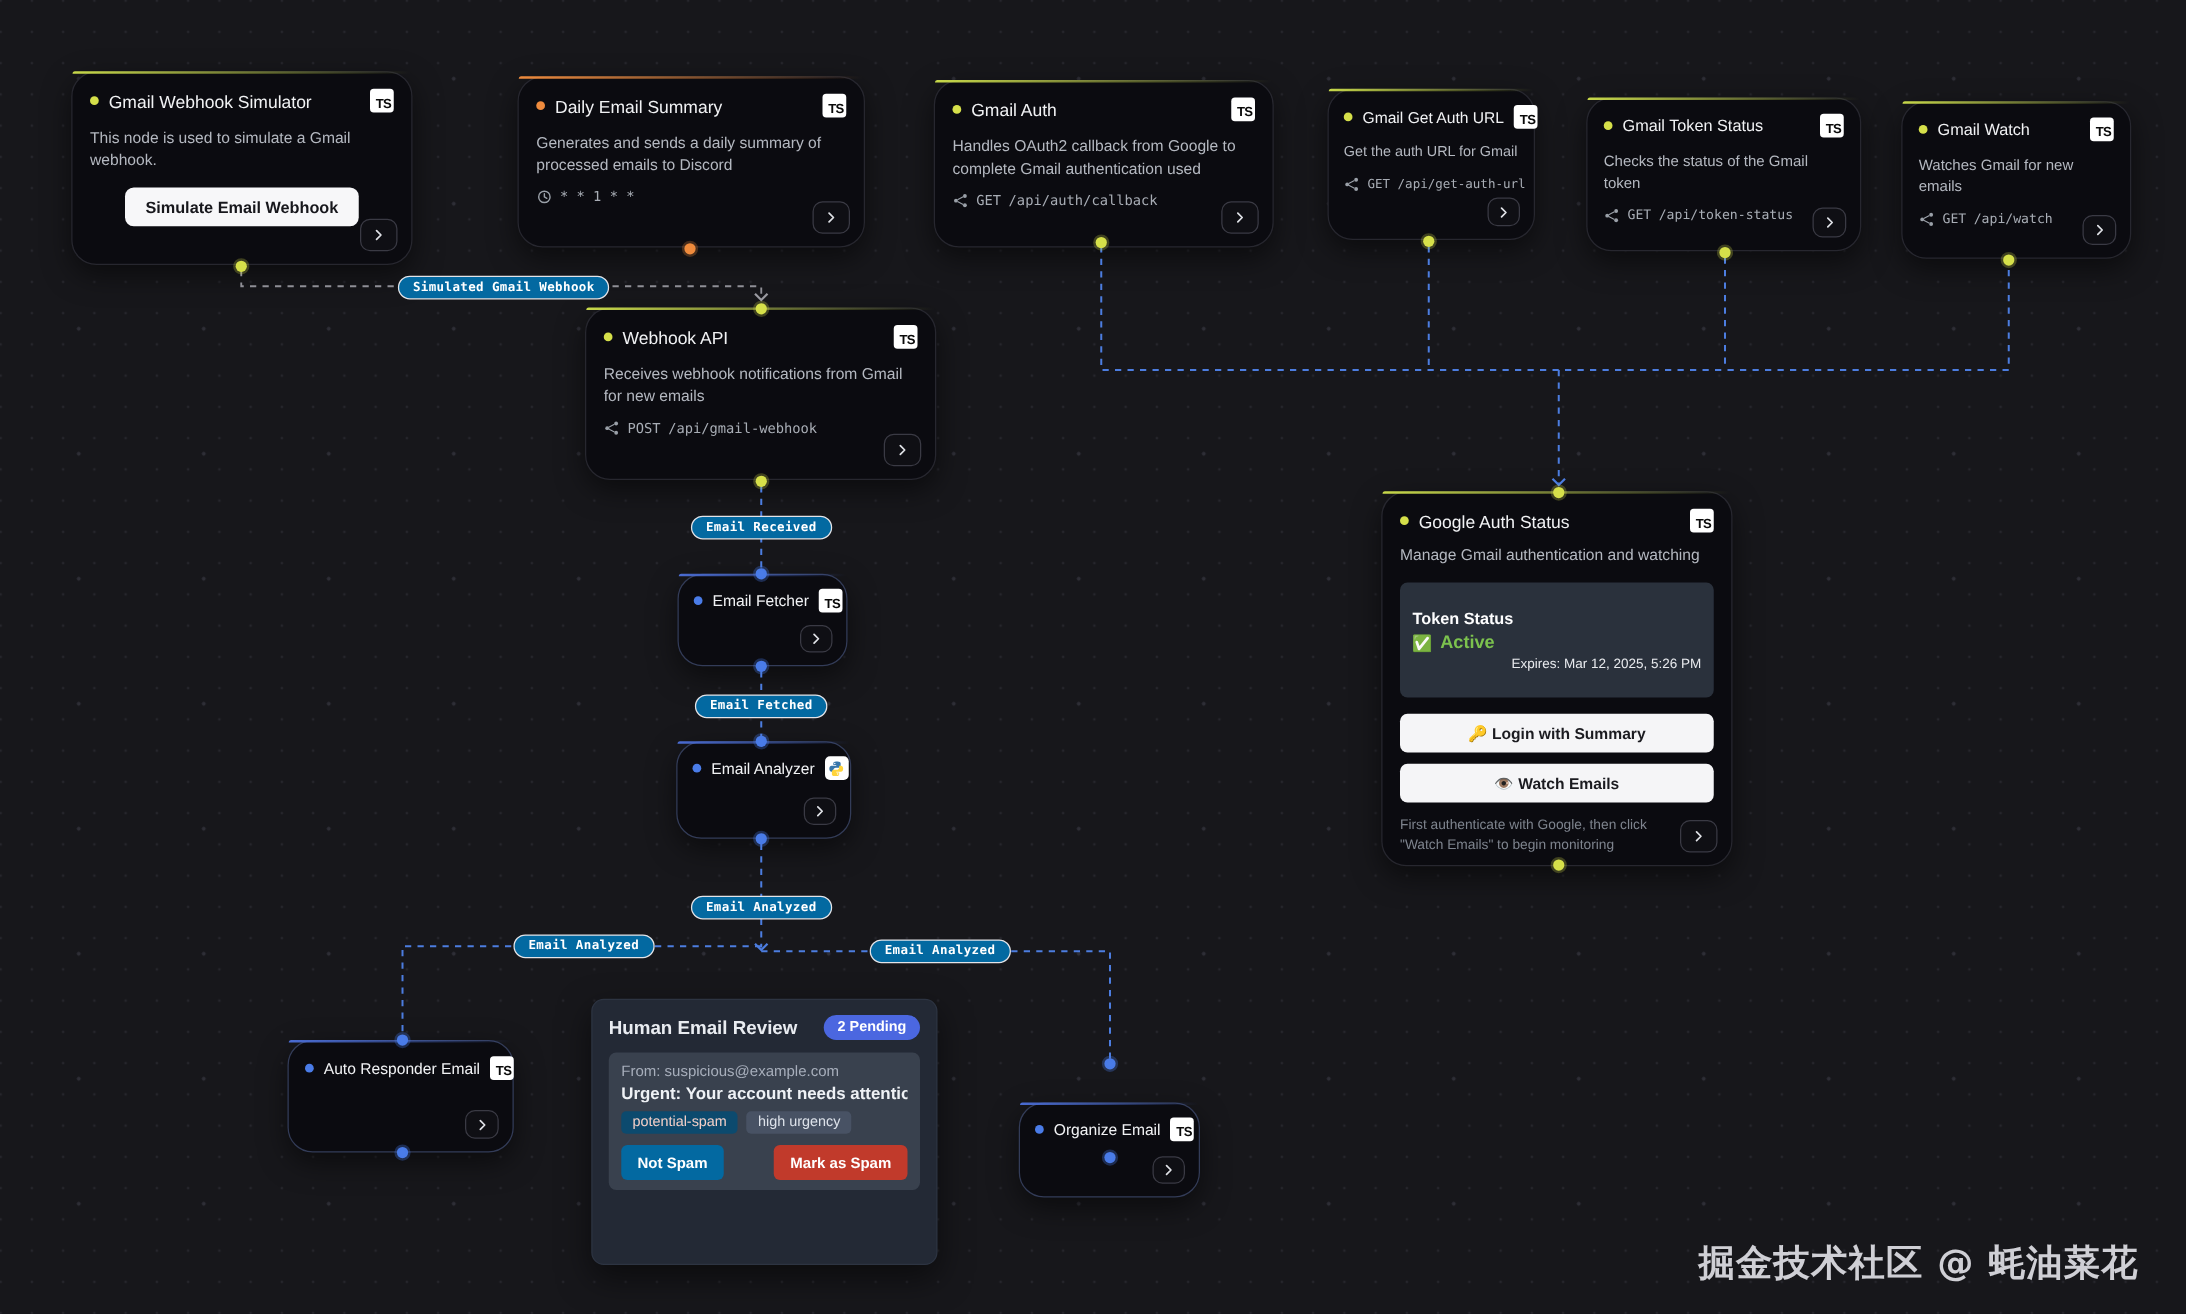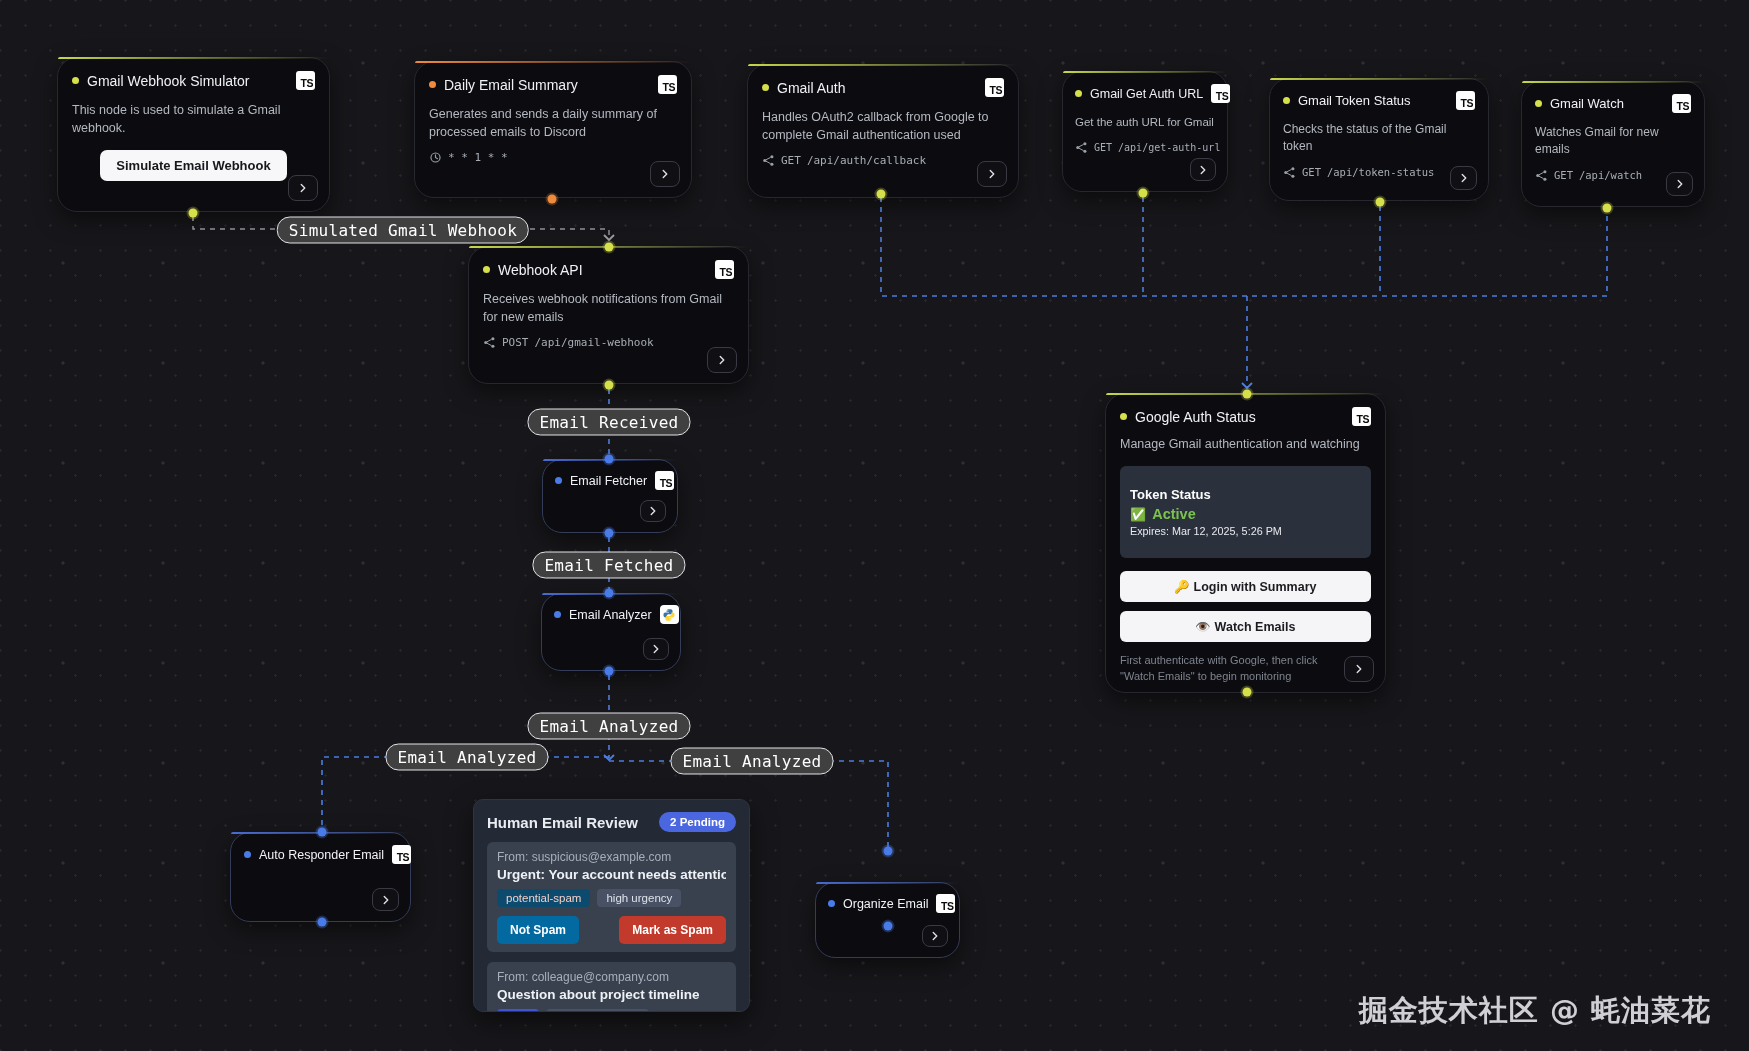--- a/index.html
+++ b/index.html
@@ -60,32 +60,32 @@
     cursor:pointer;padding:0;
   }
   .chev svg{width:14px;height:14px;}
   .sim-btn{
     display:block;margin:13px auto 0;background:#f7f7f9;color:#17171c;
     border:none;border-radius:7px;font-family:inherit;
     font-size:13px;font-weight:600;padding:8px 16px;cursor:pointer;
   }
   .pill{
     position:absolute;z-index:4;transform:translate(-50%,-50%);
-    background:#404040;border:1.5px solid #e4e4e8;border-radius:13px;
+    background:#0369a1;border:1.5px solid #e4e4e8;border-radius:13px;
     padding:3px 11px;white-space:nowrap;
     font-family:"DejaVu Sans Mono","Liberation Mono",monospace;
-    font-size:16px;font-weight:400;color:#fff;letter-spacing:.3px;
+    font-size:10px;font-weight:700;color:#fff;letter-spacing:.3px;
   }
   
   .token-panel{background:#2a313c;border-radius:6px;margin-top:13px;padding:21px 10px;}
   .tp-head{font-size:13px;font-weight:700;color:#fdfdfe;}
   .tp-status{display:flex;align-items:center;gap:6px;margin-top:4px;
     font-size:14.5px;font-weight:700;color:#7cc24e;}
   .tp-emoji{font-size:13px;}
-  .tp-exp{font-size:10.8px;color:#e8eaee;margin-top:3px;}
+  .tp-exp{font-size:10.8px;color:#e8eaee;margin-top:3px;text-align:right;}
   .wbtn{
     display:block;width:100%;box-sizing:border-box;margin-top:9px;
     background:#f5f5f7;color:#1b1b20;border:none;border-radius:6px;
     font-family:inherit;font-size:12.5px;font-weight:600;padding:8px 0;cursor:pointer;
   }
   .gcaption{font-size:11px;line-height:1.45;color:#7e848e;margin-top:11px;width:88%;}
   
   .review{
     position:absolute;z-index:2;box-sizing:border-box;overflow:hidden;
     background:#232935;border:1px solid #2d3442;border-radius:10px;
@@ -409,29 +409,20 @@
     <div class="esub">Urgent: Your account needs attention</div>
     <div class="etags">
       <span class="tag red">potential-spam</span>
       <span class="tag slate">high urgency</span>
     </div>
     <div class="eacts">
       <button class="abtn green">Not Spam</button>
       <button class="abtn redb">Mark as Spam</button>
     </div>
   </div>
-  <div class="ecard">
-    <div class="efrom">From: colleague@company.com</div>
-    <div class="esub">Question about project timeline</div>
-    <div class="etags">
-      <span class="tag bluetag">work</span>
-      <span class="tag slate">medium urgency</span>
-    </div>
-
-  </div>
 </div>
 
 <div class="pill" style="left:403px;top:230px">Simulated Gmail Webhook</div>
 <div class="pill" style="left:609px;top:422px">Email Received</div>
 <div class="pill" style="left:609px;top:565px">Email Fetched</div>
 <div class="pill" style="left:609px;top:726px">Email Analyzed</div>
 <div class="pill" style="left:467px;top:757px">Email Analyzed</div>
 <div class="pill" style="left:752px;top:761px">Email Analyzed</div>
 
 <div class="watermark">掘金技术社区 @ 蚝油菜花</div>

